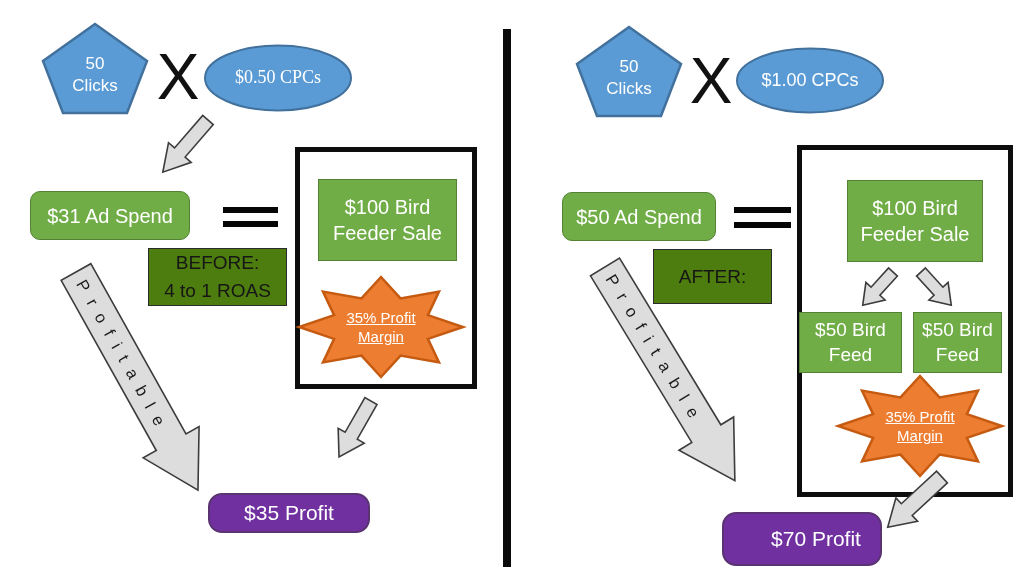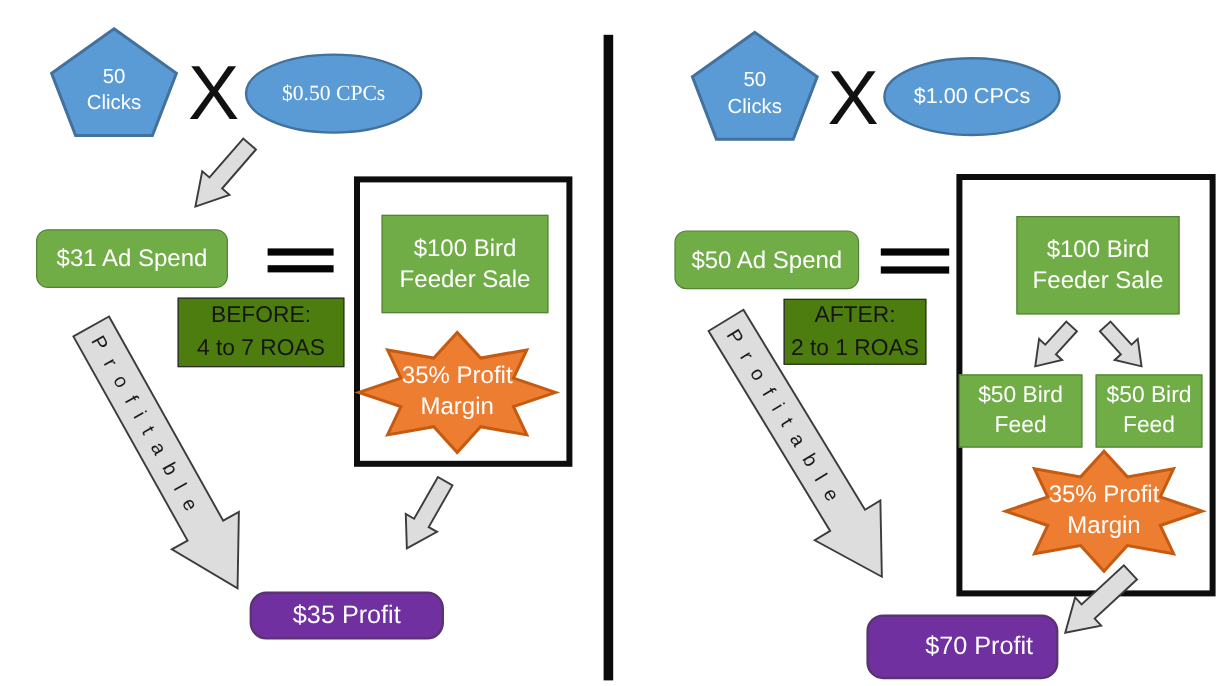--- a/index.html
+++ b/index.html
@@ -22,21 +22,21 @@
   
   .shape-text {
     position: absolute;
     display: flex; flex-direction: column;
     align-items: center; justify-content: center;
     color: #ffffff; text-align: center; line-height: 1.28;
     z-index: 4; pointer-events: none;
   }
   .pent-text { font-size: 17px; padding-top: 12px; }
   .ellipse-text { font-size: 18px; }
-  .star-text { font-size: 20px; }
+  .star-text { font-size: 15px; text-decoration: underline; }
 
   .x-symbol {
     position: absolute; color: #111;
     font-size: 64px; font-weight: 400; z-index: 3;
     display: flex; align-items: center; justify-content: center;
   }
 
   .green-box {
     position: absolute; background: #70AD47; border: 1.5px solid #548235;
     color: #fff; display: flex; flex-direction: column;
@@ -104,21 +104,21 @@
     <span>$31 Ad Spend</span>
   </div>
 
   <div class="equals" style="left:223px; top:193px; width:55px; height:20px;">
     <div class="bar"></div>
       <div class="bar b2"></div>
   </div>
 
   <div class="roas-box" style="left:148px; top:234px; width:139px; height:58px;">
     <span>BEFORE:</span>
-    <span>4 to 7 ROAS</span>
+    <span>4 to 1 ROAS</span>
   </div>
 
   <div class="big-box" style="left:295px; top:133px; width:182px; height:242px;"></div>
 
   <div class="green-box" style="left:318px; top:165px; width:139px; height:82px; font-size:20px;">
     <span>$100 Bird</span>
     <span>Feeder Sale</span>
   </div>
 
   <svg class="shape" style="left:296px; top:260px; z-index:3;" width="170" height="106">
@@ -165,21 +165,20 @@
     <span>$50 Ad Spend</span>
   </div>
 
   <div class="equals" style="left:734px; top:193px; width:57px; height:21px;">
     <div class="bar"></div>
       <div class="bar b2" style="top:15px;"></div>
   </div>
 
   <div class="roas-box" style="left:653px; top:235px; width:119px; height:55px;">
     <span>AFTER:</span>
-    <span>2 to 1 ROAS</span>
   </div>
 
   <div class="big-box" style="left:797px; top:131px; width:216px; height:352px;"></div>
 
   <div class="green-box" style="left:847px; top:166px; width:136px; height:82px; font-size:20px;">
     <span>$100 Bird</span>
     <span>Feeder Sale</span>
   </div>
 
   <svg class="shape z5" style="left:845px; top:248px;" width="52" height="50">

